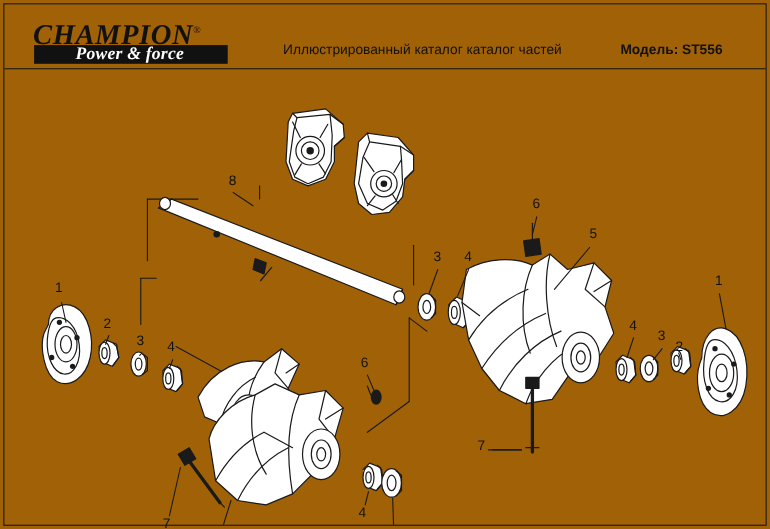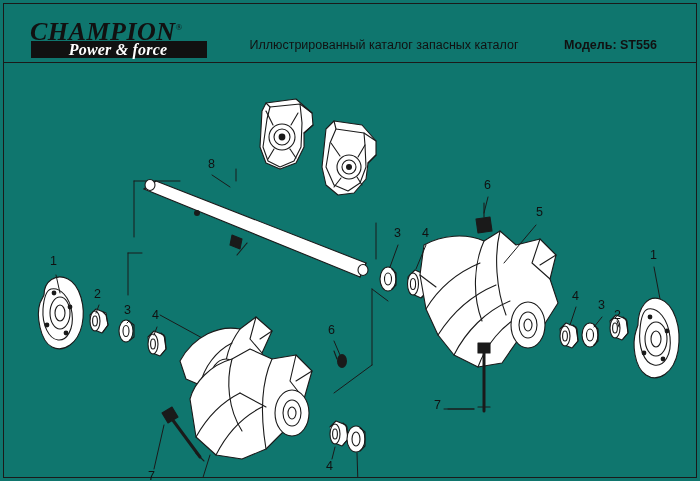--- a/index.html
+++ b/index.html
@@ -7,21 +7,21 @@
     padding: 0;
     background: #ffffff;
   }
   body {
     font-family: "Liberation Sans", sans-serif;
   }
   #page {
     position: relative;
     width: 700px;
     height: 481px;
-    background: #0f766e;
+    background: #a16207;
     overflow: hidden;
   }
   .frame {
     position: absolute;
     left: 3px;
     top: 3px;
     width: 694px;
     height: 475px;
     border: 1px solid #1a1a1a;
     box-sizing: border-box;
@@ -131,21 +131,21 @@
 <div id="page">
 
   <div class="frame"></div>
 
   <div class="header">
     <div class="logo">
       <div class="logo-main"><span>CHAMPION</span><span class="logo-reg">®</span></div>
       <div class="logo-bar"></div>
       <div class="logo-sub">Power &amp; force</div>
     </div>
-    <div class="catalog-title">Иллюстрированный каталог запасных каталог</div>
+    <div class="catalog-title">Иллюстрированный каталог каталог частей</div>
     <div class="model-label">Модель: ST556</div>
   </div>
   <div class="header-rule"></div>
 
   <div class="diagram">
     <svg width="692" height="414" viewBox="0 0 692 414" xmlns="http://www.w3.org/2000/svg">
       <g fill="none" stroke="#1a1a1a" stroke-width="1.1" stroke-linejoin="round" stroke-linecap="round">
 
         <g>
           <path d="M258,48 L262,40 L292,36 L308,50 L309,62 L300,70 L300,84 L292,100 L276,106 L262,100 L256,84 Z" fill="#ffffff"></path>

